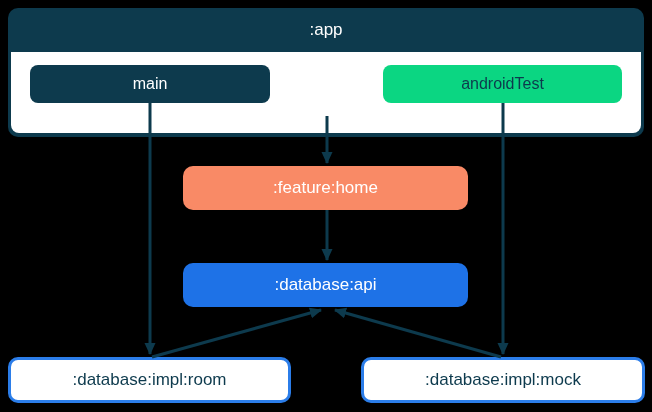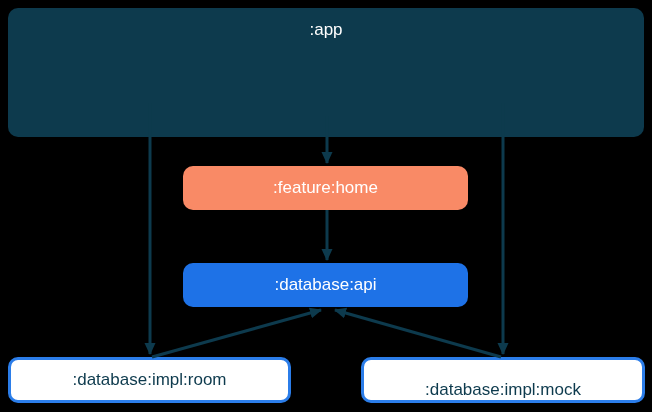--- a/index.html
+++ b/index.html
@@ -51,35 +51,43 @@
     position:absolute;
     display:flex;align-items:center;justify-content:center;
     font-size:17px;
     border-radius:10px;
     box-sizing:border-box;
   }
   .node-feature{left:183px;top:166px;width:285px;height:44px;background:var(--salmon);color:var(--white);}
   .node-api{left:183px;top:263px;width:285px;height:44px;background:var(--blue);color:var(--white);}
   .node-outlined{background:var(--white);border:3px solid var(--border_blue);color:var(--navy);}
   .node-room{left:8px;top:357px;width:283px;height:46px;}
-  .node-mock{left:361px;top:357px;width:284px;height:46px;align-items:flex-end;}
+  .node-mock{left:361px;top:357px;width:284px;height:46px;}
 
   
   svg.edges{position:absolute;left:0;top:0;pointer-events:none;}
   svg.edges line{stroke:var(--navy);stroke-width:3;}
   svg.edges marker path{fill:var(--navy);}
 </style>
 </head>
 <body>
 
 <div class="canvas">
 
   <div class="app-container">
     <div class="app-header">
       <span>:app</span>
+    </div>
+    <div class="app-body">
+      <div class="pill pill-main">
+        <span>main</span>
+      </div>
+      <div class="pill pill-android-test">
+        <span>androidTest</span>
+      </div>
     </div>
   </div>
 
   <div class="node node-feature">
     <span>:feature:home</span>
   </div>
 
   <div class="node node-api">
     <span>:database:api</span>
   </div>

